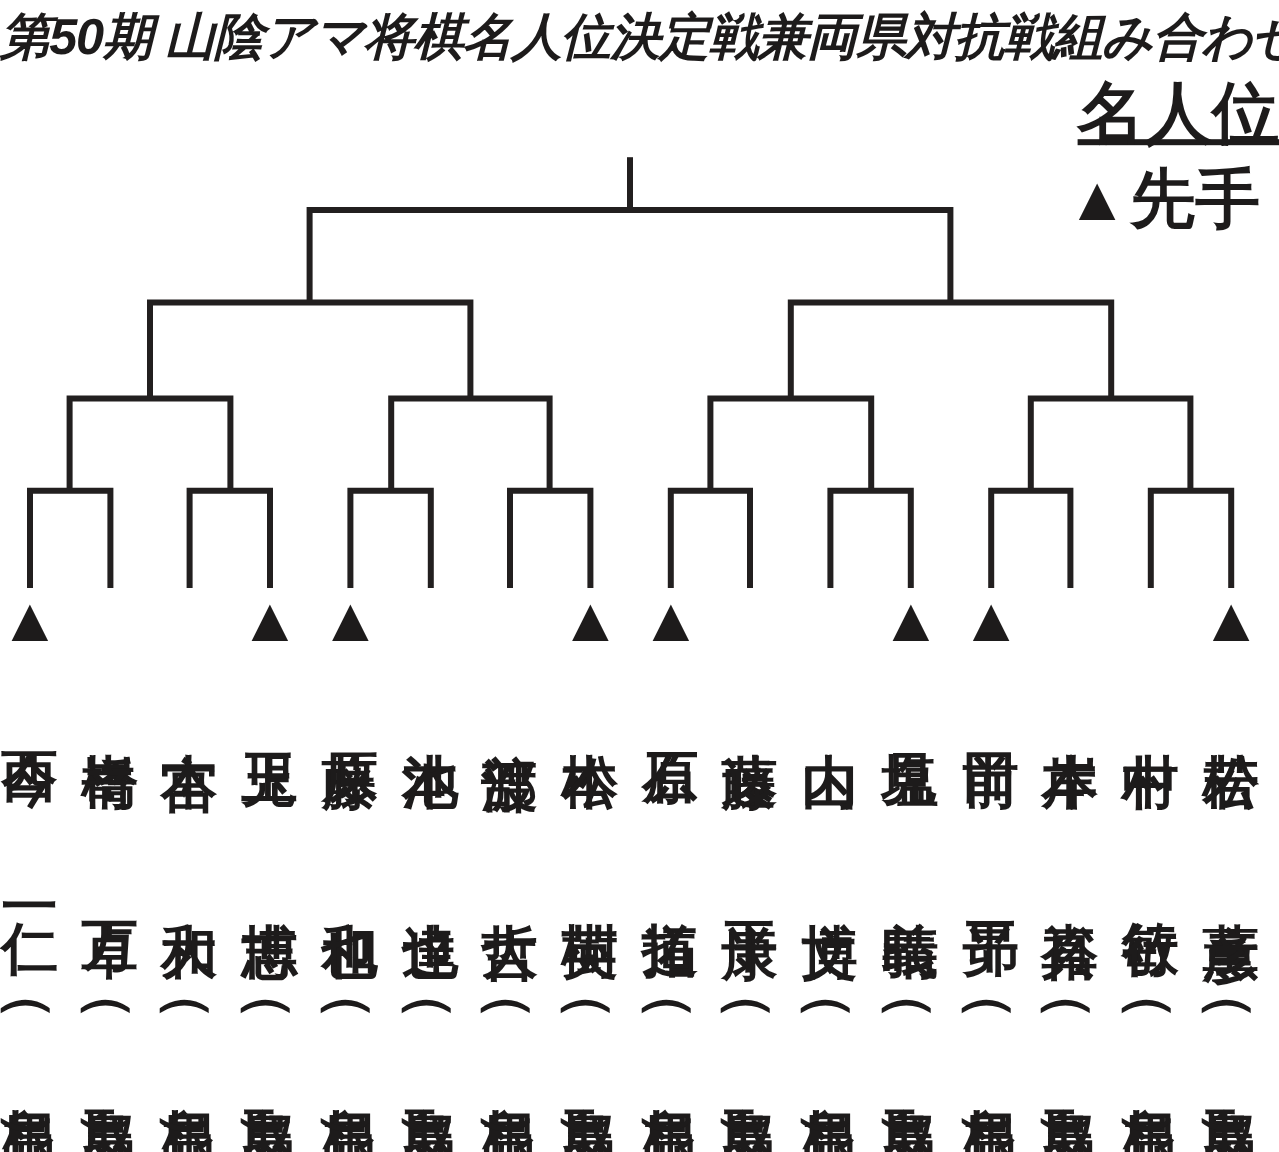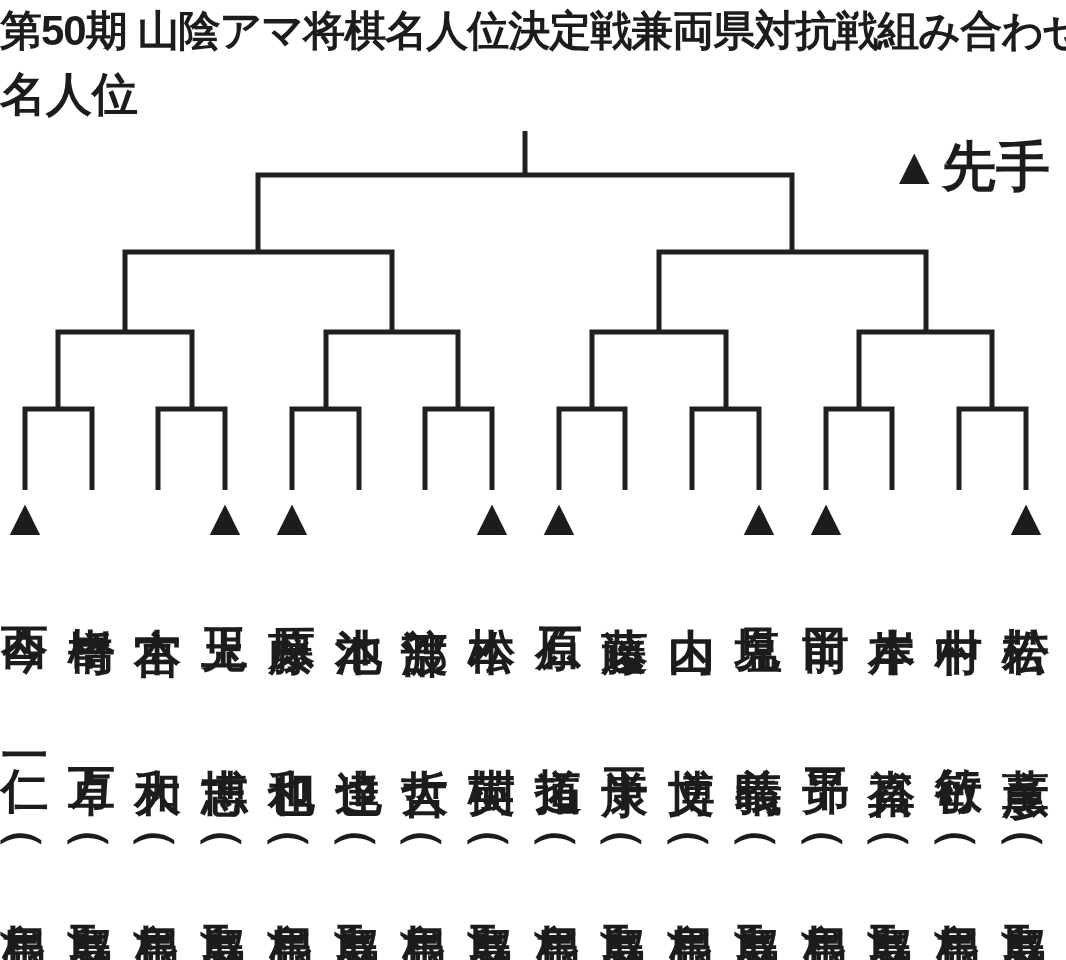--- a/index.html
+++ b/index.html
@@ -19,32 +19,34 @@
     left: 0;
     width: 1066px;
     height: 58px;
     line-height: 58px;
     text-align: center;
     font-size: 42px;
     font-weight: bold;
     letter-spacing: -1px;
     white-space: nowrap;
     margin: 0;
+    font-style: italic;
   }
   .subtitle {
     position: absolute;
     top: 68px;
     left: 0;
     width: 1066px;
     height: 52px;
     line-height: 52px;
-    text-align: left;
-    font-size: 46px;
+    text-align: right;
+    font-size: 56px;
     font-weight: bold;
     margin: 0;
+    text-decoration: underline;
   }
   .legend {
     position: absolute;
     top: 138px;
     right: 16px;
     height: 56px;
     display: flex;
     align-items: center;
     font-weight: bold;
   }

